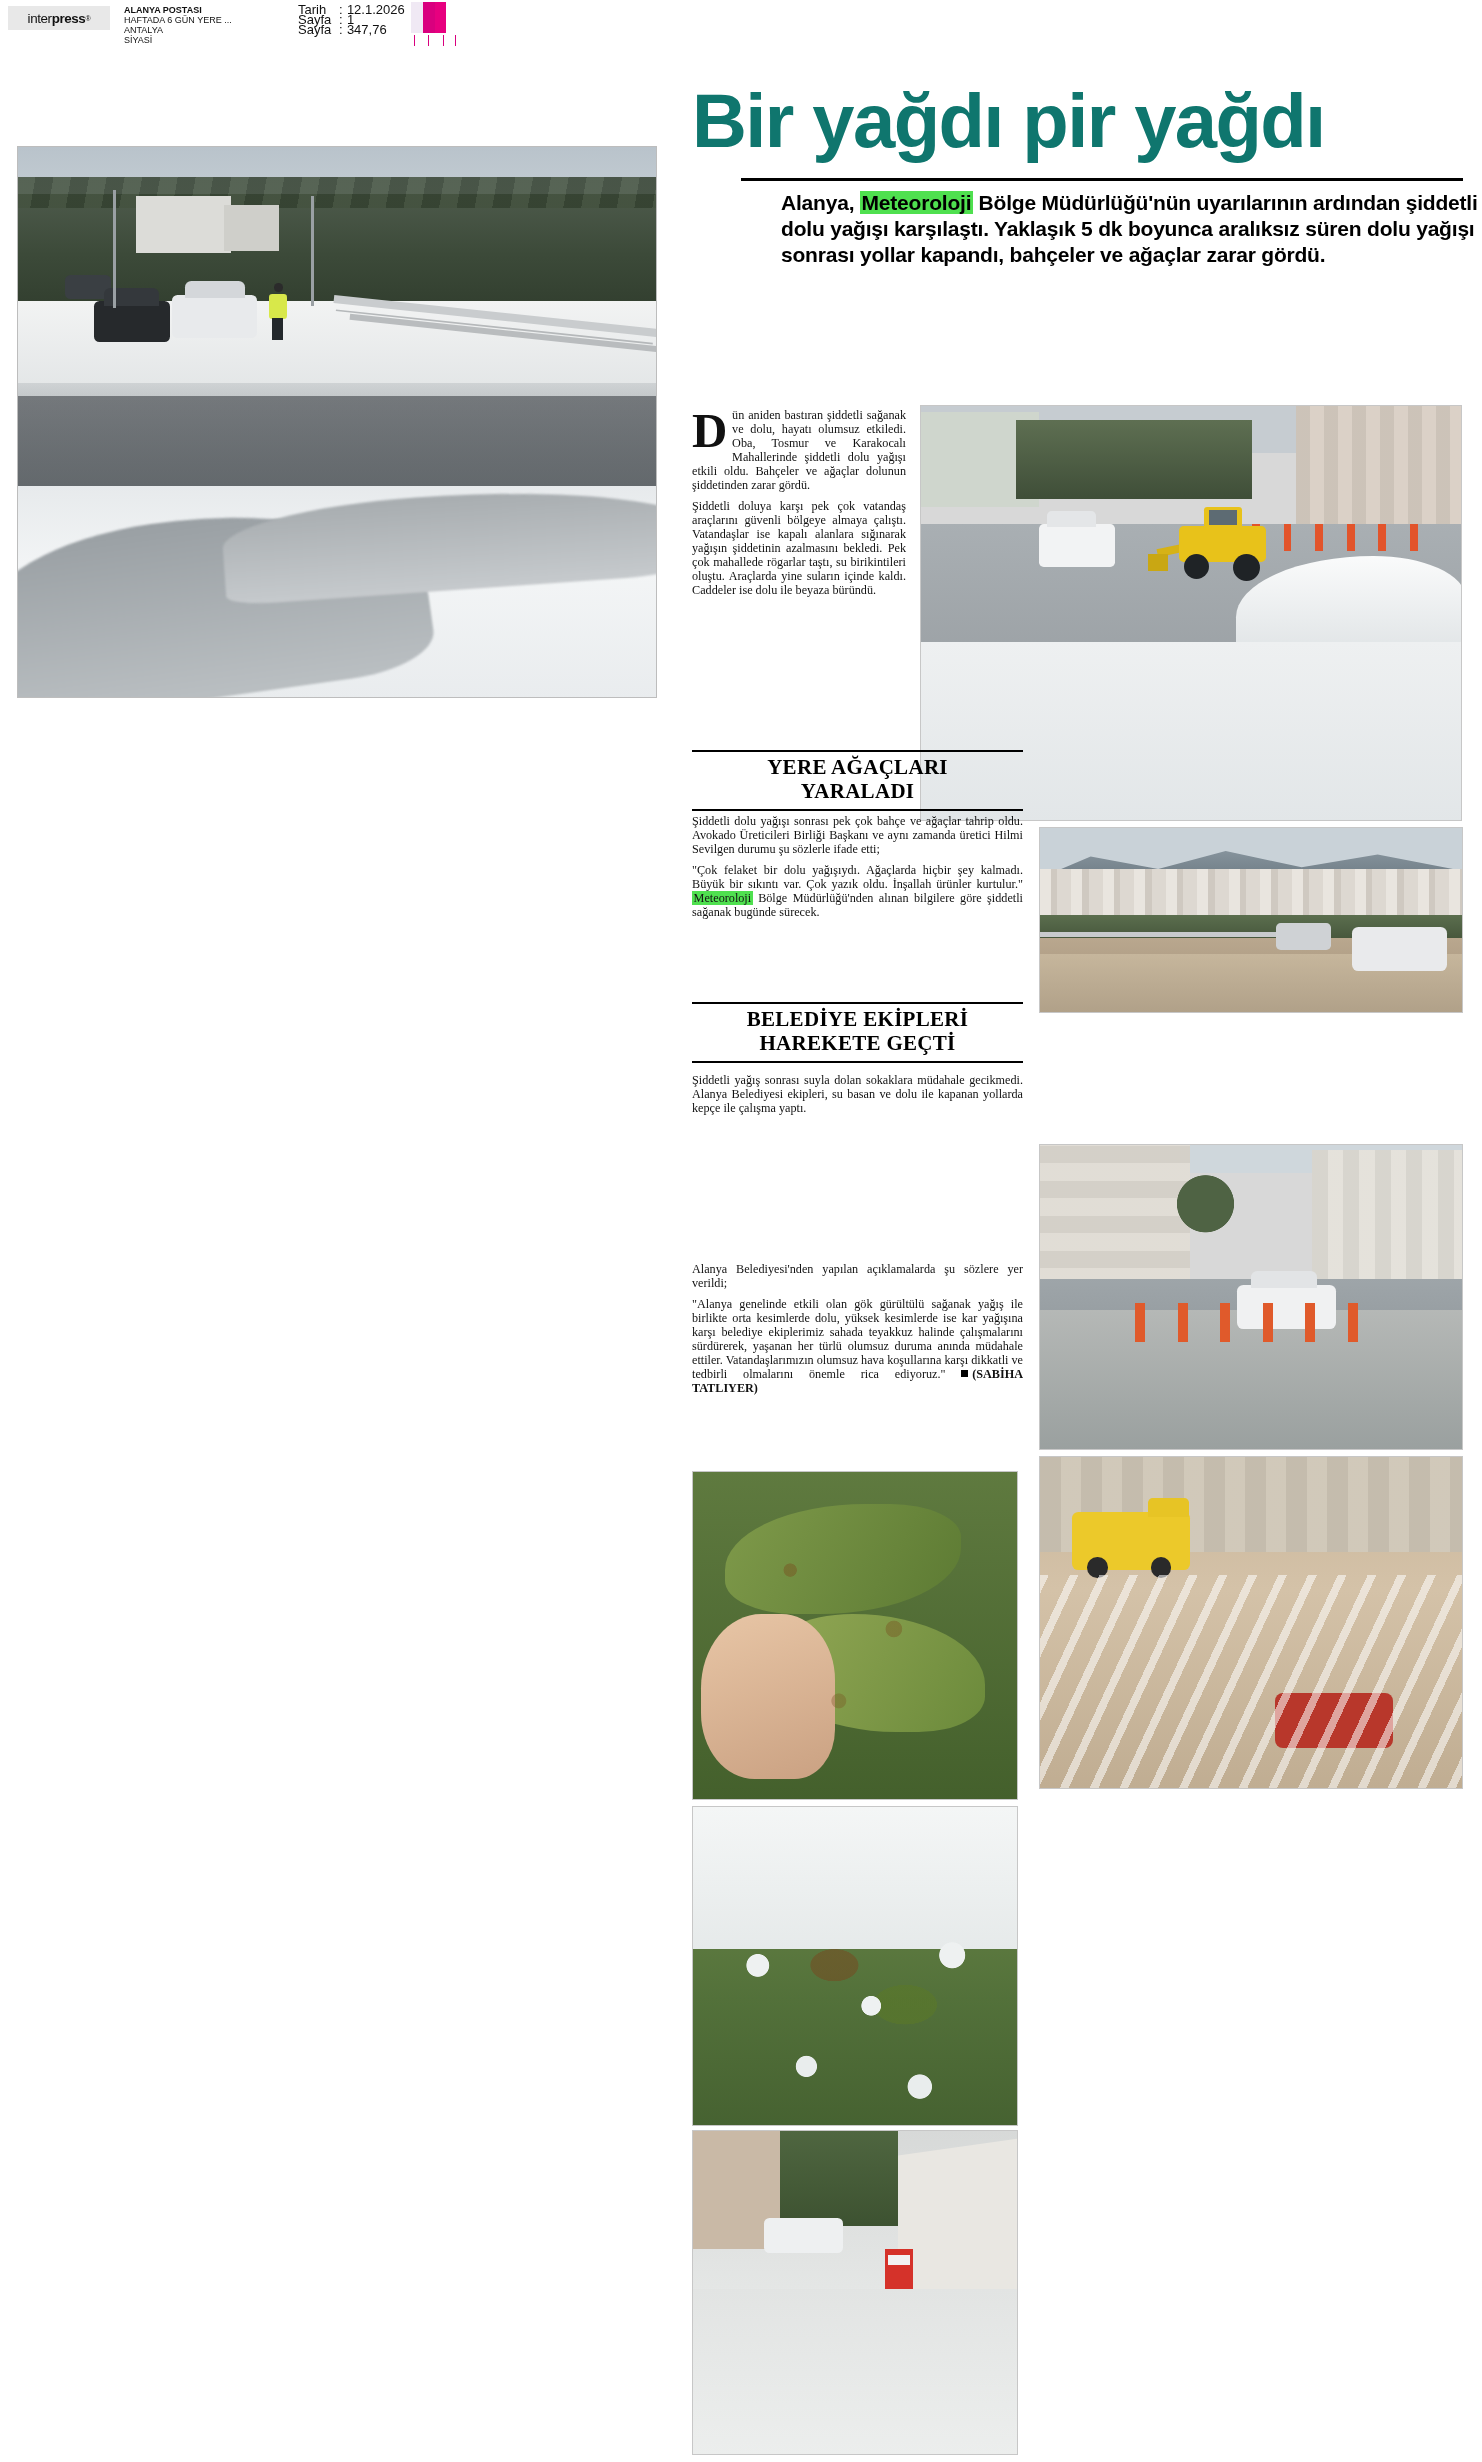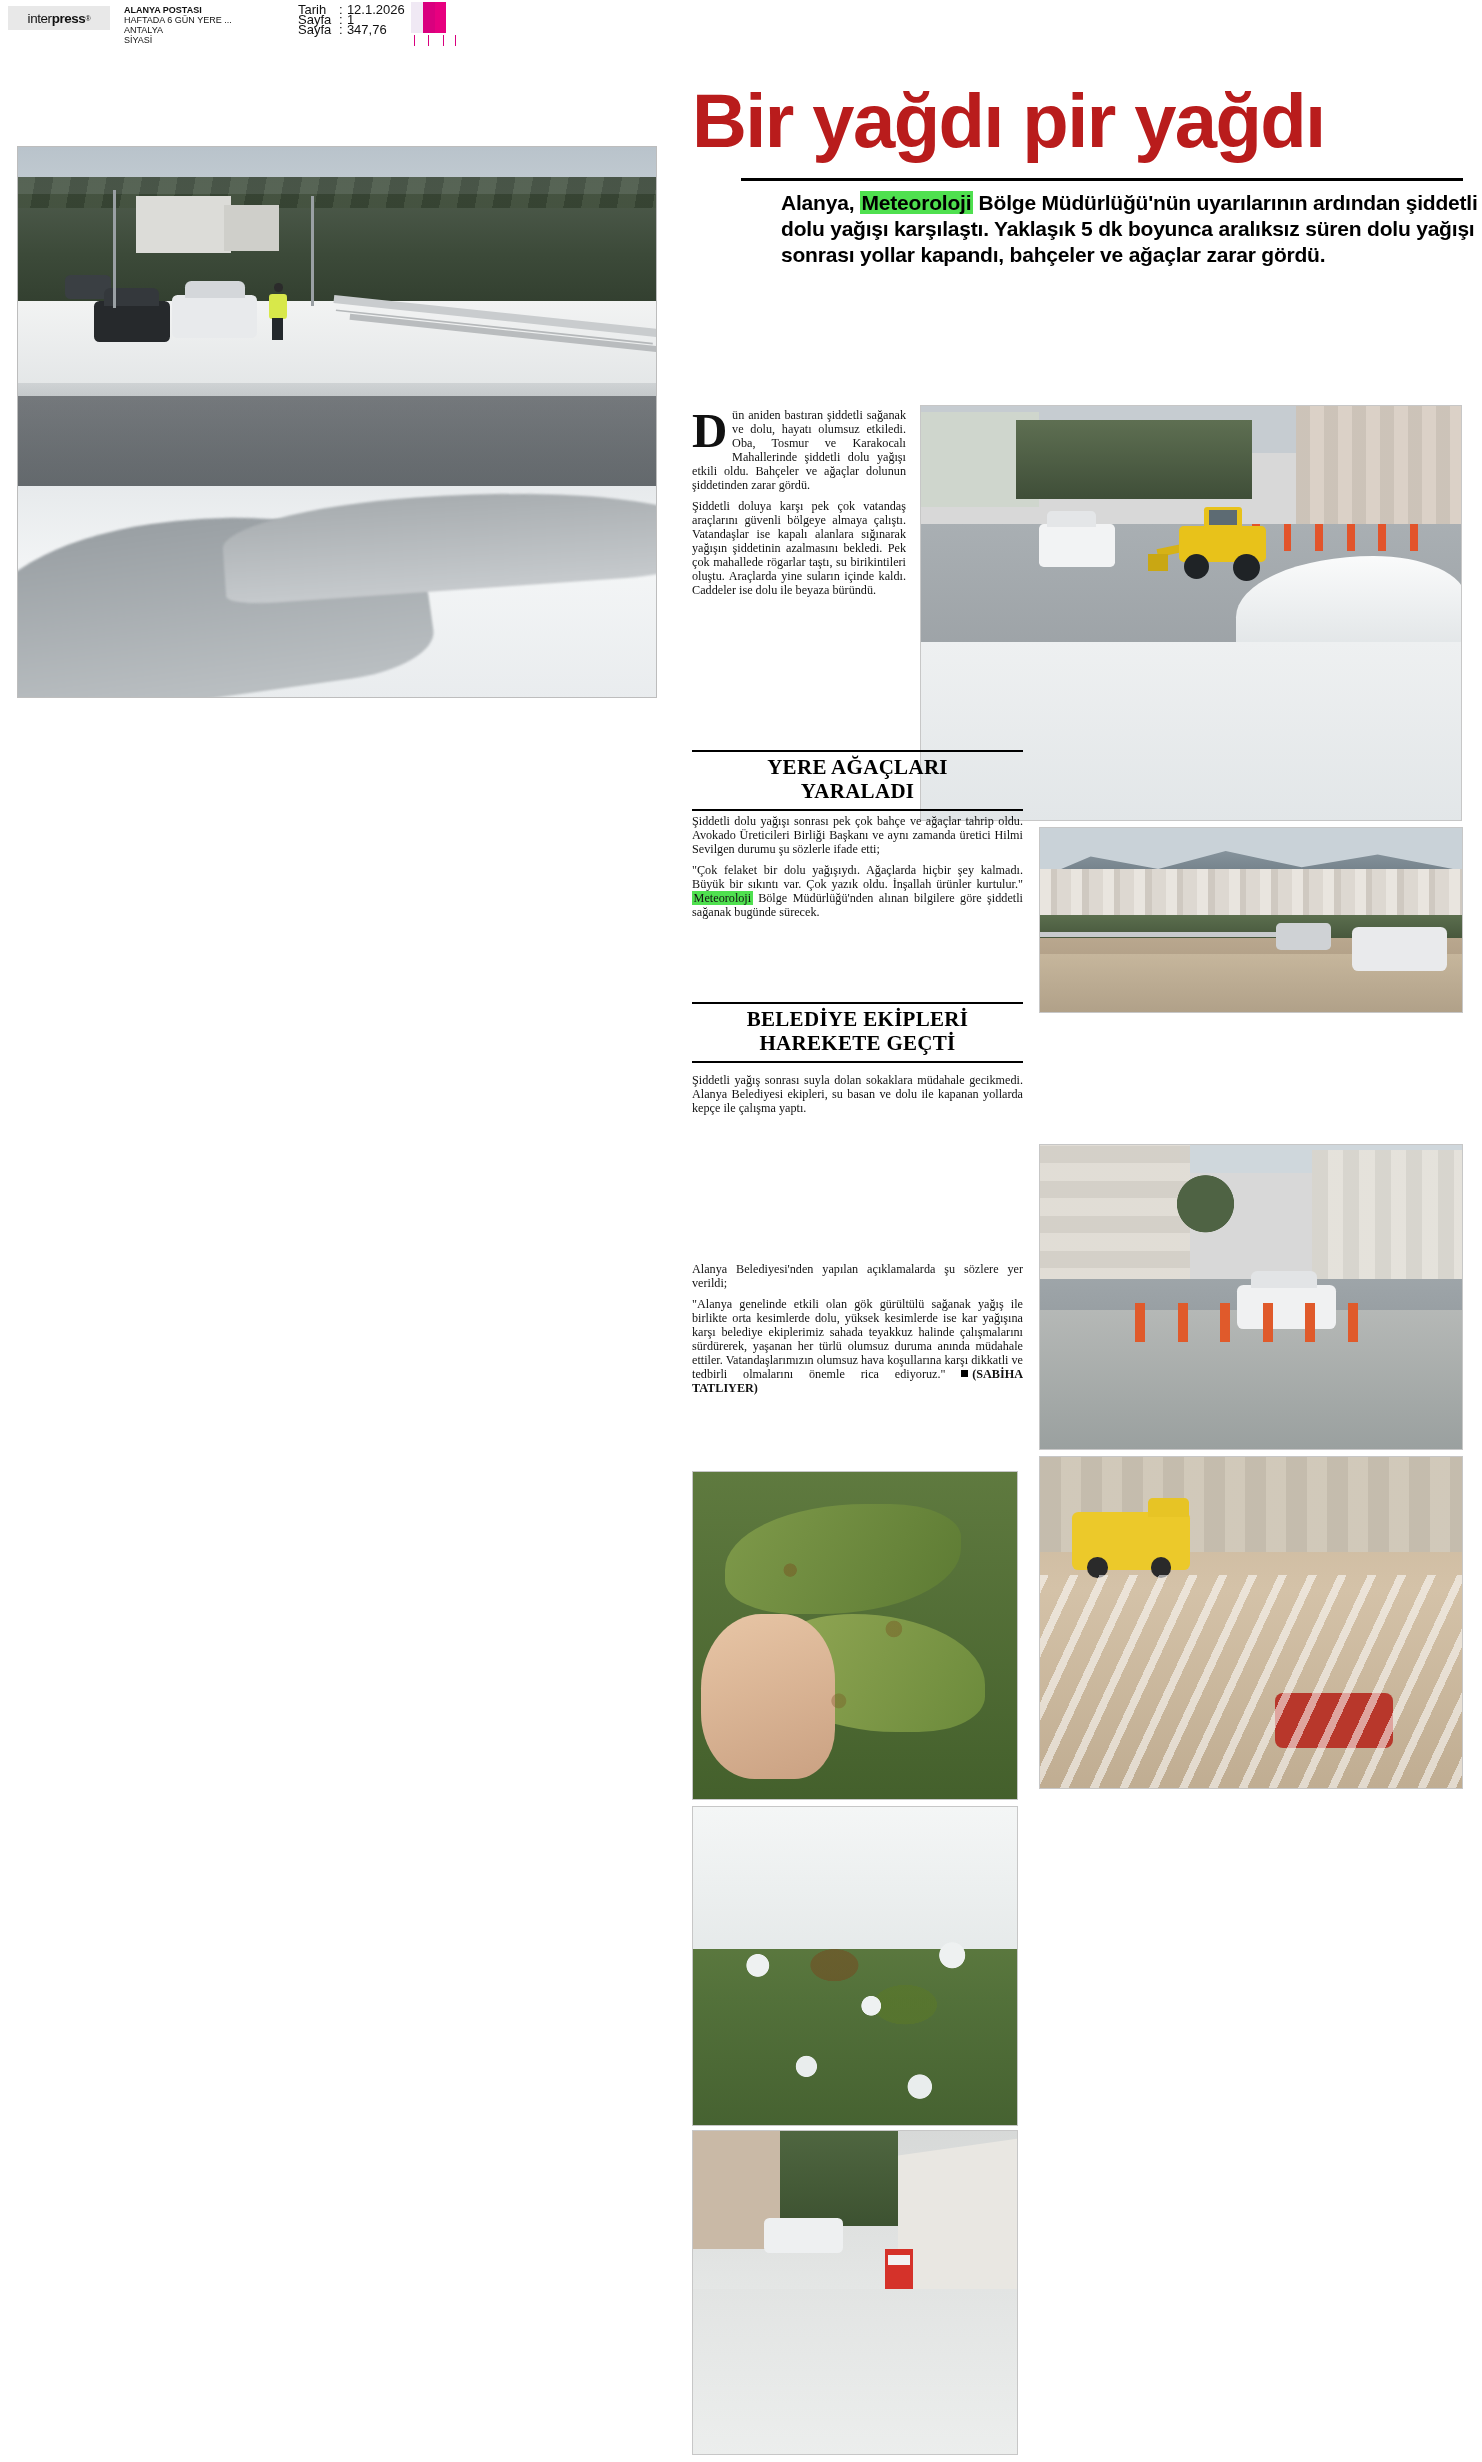--- a/index.html
+++ b/index.html
@@ -59,21 +59,21 @@
   #page { position:absolute; left:0; top:61px; width:1483px; height:2401px; }
 
   
   #headline {
     position:absolute; left:692px; top:23.6px; width:771px;
     font-family:"Liberation Sans", sans-serif;
     font-weight:700;
     font-size:76px;
     line-height:71px;
     letter-spacing:-1.6px;
-    color:#b91c1c;
+    color:#0f766e;
     white-space:nowrap;
   }
   #hrule {
     position:absolute; left:741px; top:117px; width:722px; height:3.2px; background:#000;
   }
   #standfirst {
     position:absolute; left:741px; top:129px; width:722px;
     font-family:"Liberation Sans", sans-serif;
     font-weight:700;
     font-size:21px;

